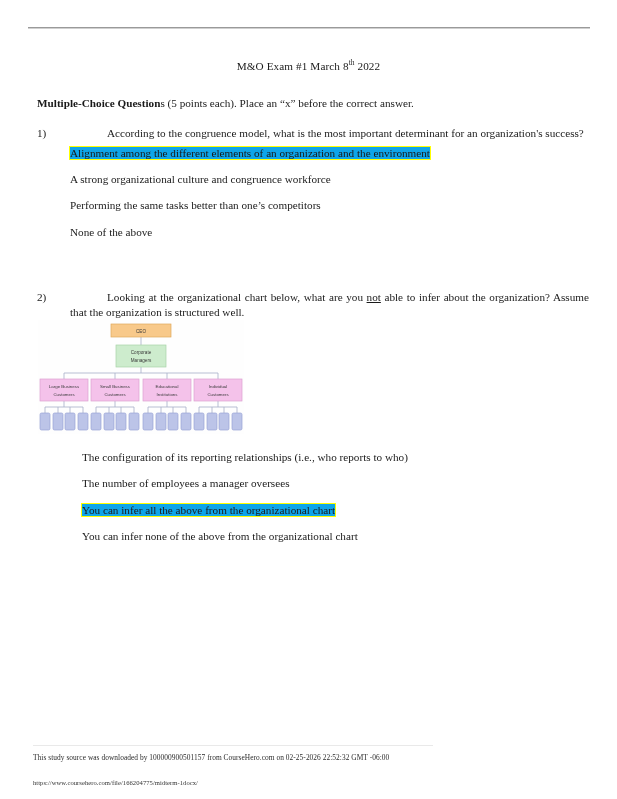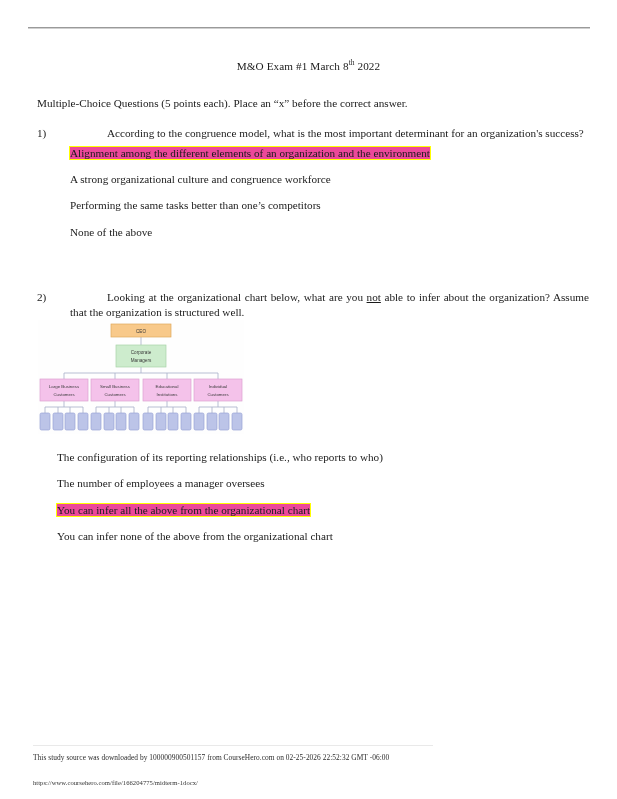--- a/index.html
+++ b/index.html
@@ -49,21 +49,21 @@
   }
 
   
   .instructions {
     position: absolute;
     left: 37px;
     top: 97px;
     width: 545px;
     font-size: 11.2px;
   }
-  .instructions .bold { font-weight: normal; }
+  .instructions .bold { font-weight: bold; }
 
   
   .question {
     position: absolute;
     left: 37px;
     width: 552px;
     font-size: 11.2px;
   }
   .q1 { top: 126px; }
   .q2 { top: 290px; }
@@ -92,31 +92,31 @@
   .answer {
     line-height: 1.20;
     margin-bottom: 11px;
     display: block;
   }
   .answer:last-child { margin-bottom: 0; }
   .answer .txt {
     display: inline;
   }
   .answer.hl .txt {
-    background: #ec4899;
+    background: #0ea5e9;
     box-shadow: 0 0 0 1px #ffff00;
   }
 
   .q1 .answers { margin-top: 6px; }
   .q1 .answer { margin-bottom: 13px; }
 
   
   .q2-answers {
     position: absolute;
-    left: 57px;
+    left: 82px;
     top: 451px;
     width: 500px;
     font-size: 11.2px;
   }
   .q2-answers .answer { margin-bottom: 13px; }
 
   
   .orgchart {
     position: absolute;
     left: 38px;

